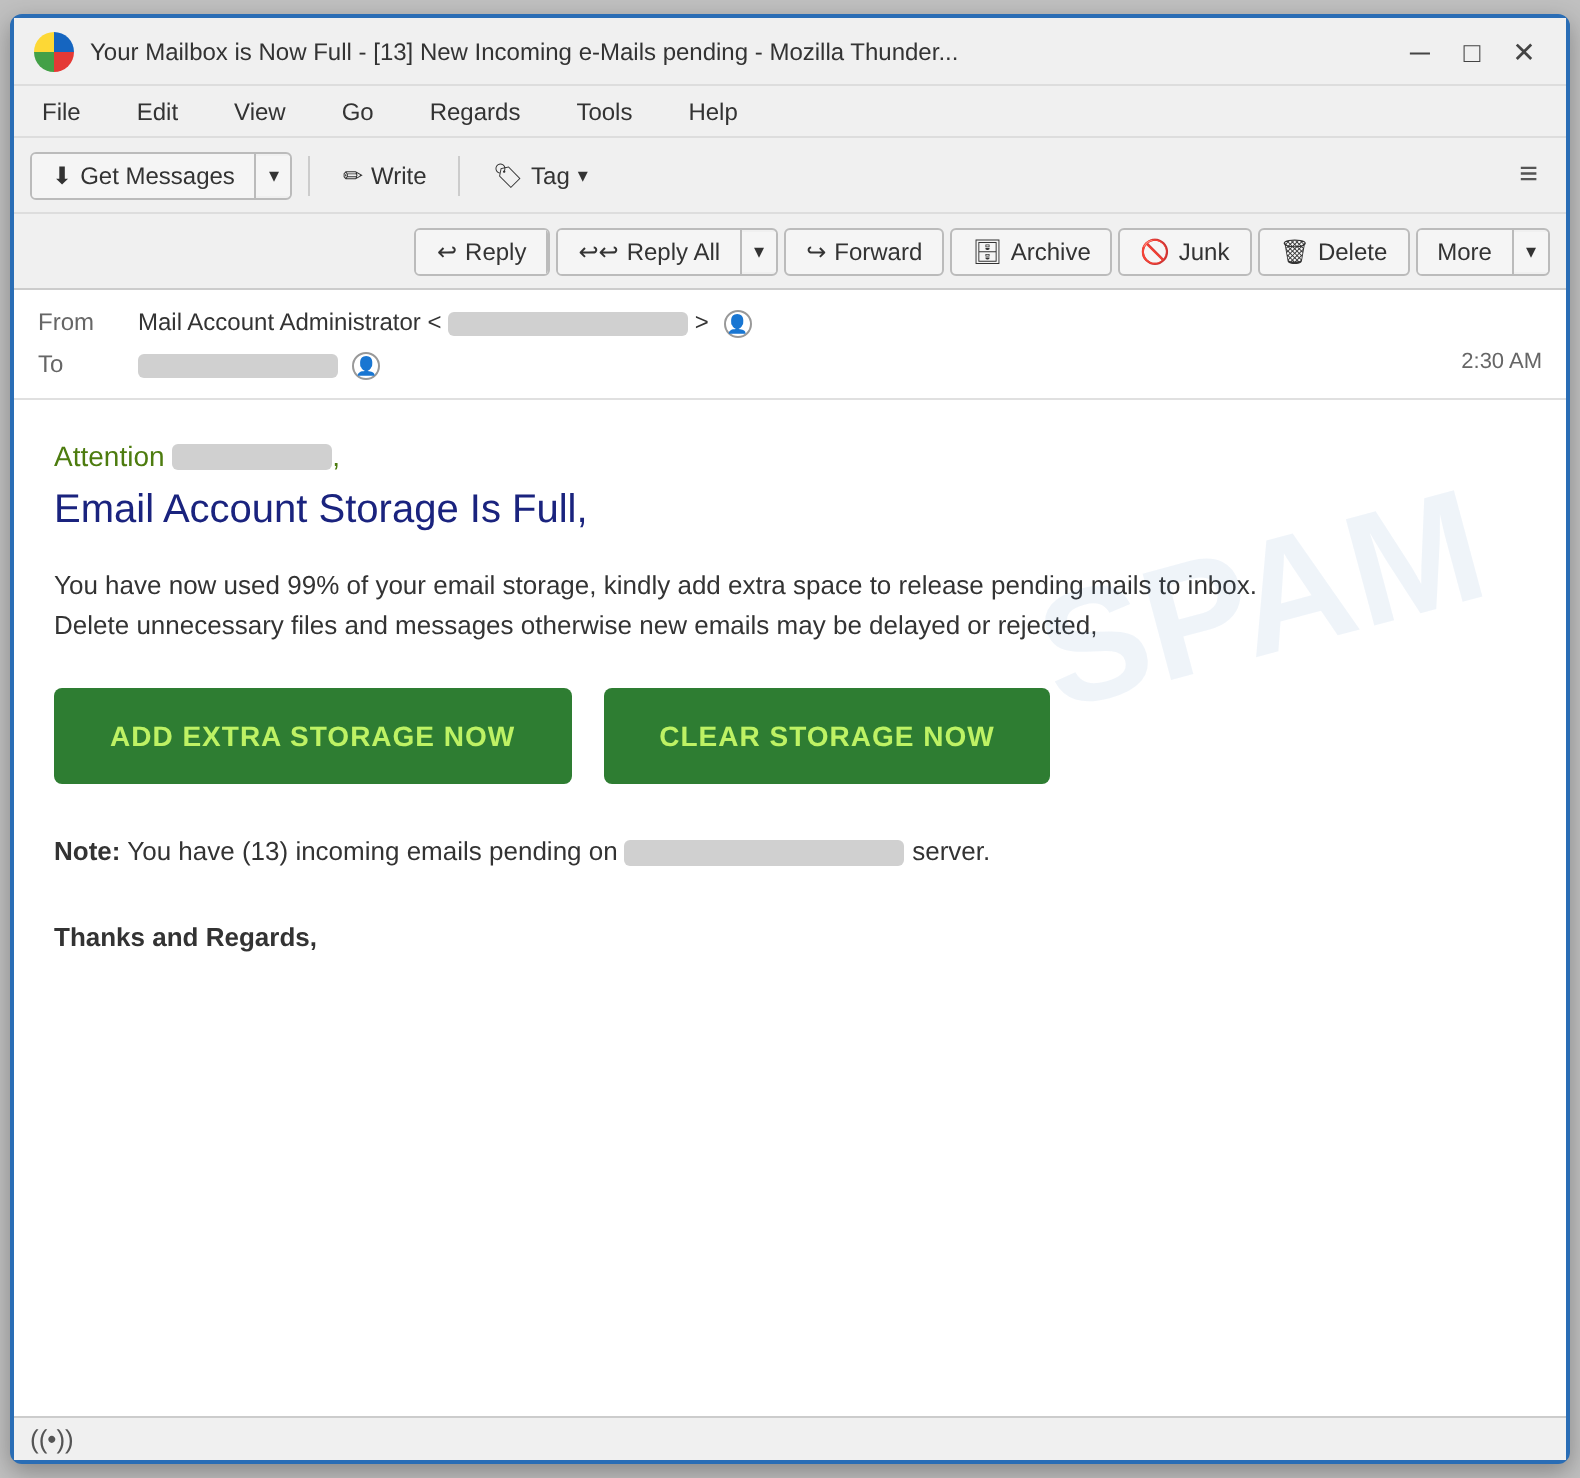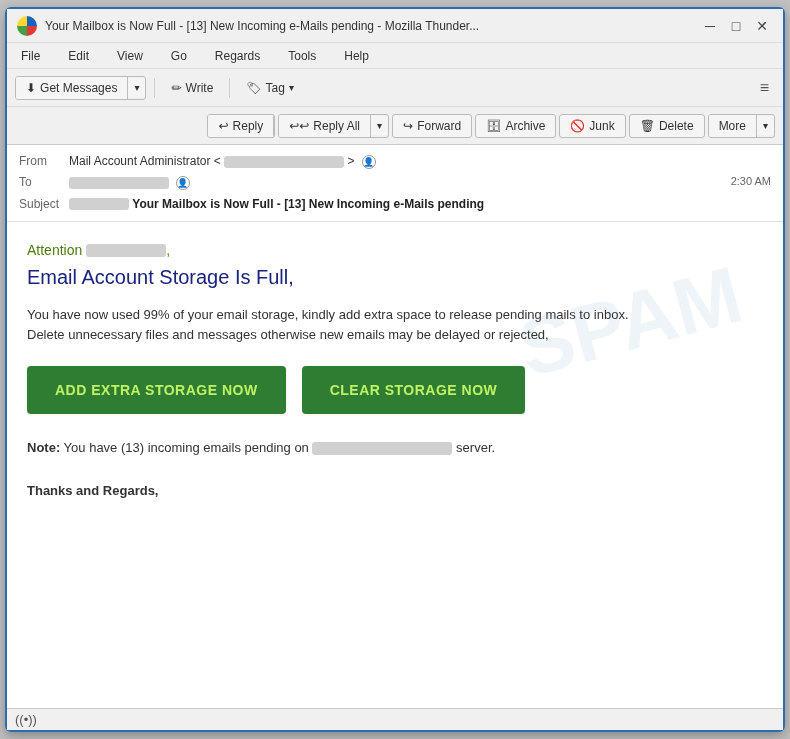--- a/index.html
+++ b/index.html
@@ -419,27 +419,20 @@
       </span>
     </div>
     <div class="header-row">
       <span class="header-label">To</span>
       <span class="header-value">
         <span class="blur-text" style="width:100px;"></span>
         <span class="contact-icon">👤</span>
       </span>
       <span class="time-text">2:30 AM</span>
     </div>
-    <div class="header-row subject-row">
-      <span class="header-label">Subject</span>
-      <span class="header-value">
-        <span class="blur-text" style="width:60px;"></span>
-        <span class="subject-bold">Your Mailbox is Now Full - [13] New Incoming e-Mails pending</span>
-      </span>
-    </div>
   </div>
 
   <div class="email-body">
     <div class="watermark">SPAM</div>
 
     <p class="greeting">
       <span>Attention</span>
       <span class="blur-inline"></span>,
     </p>
 

